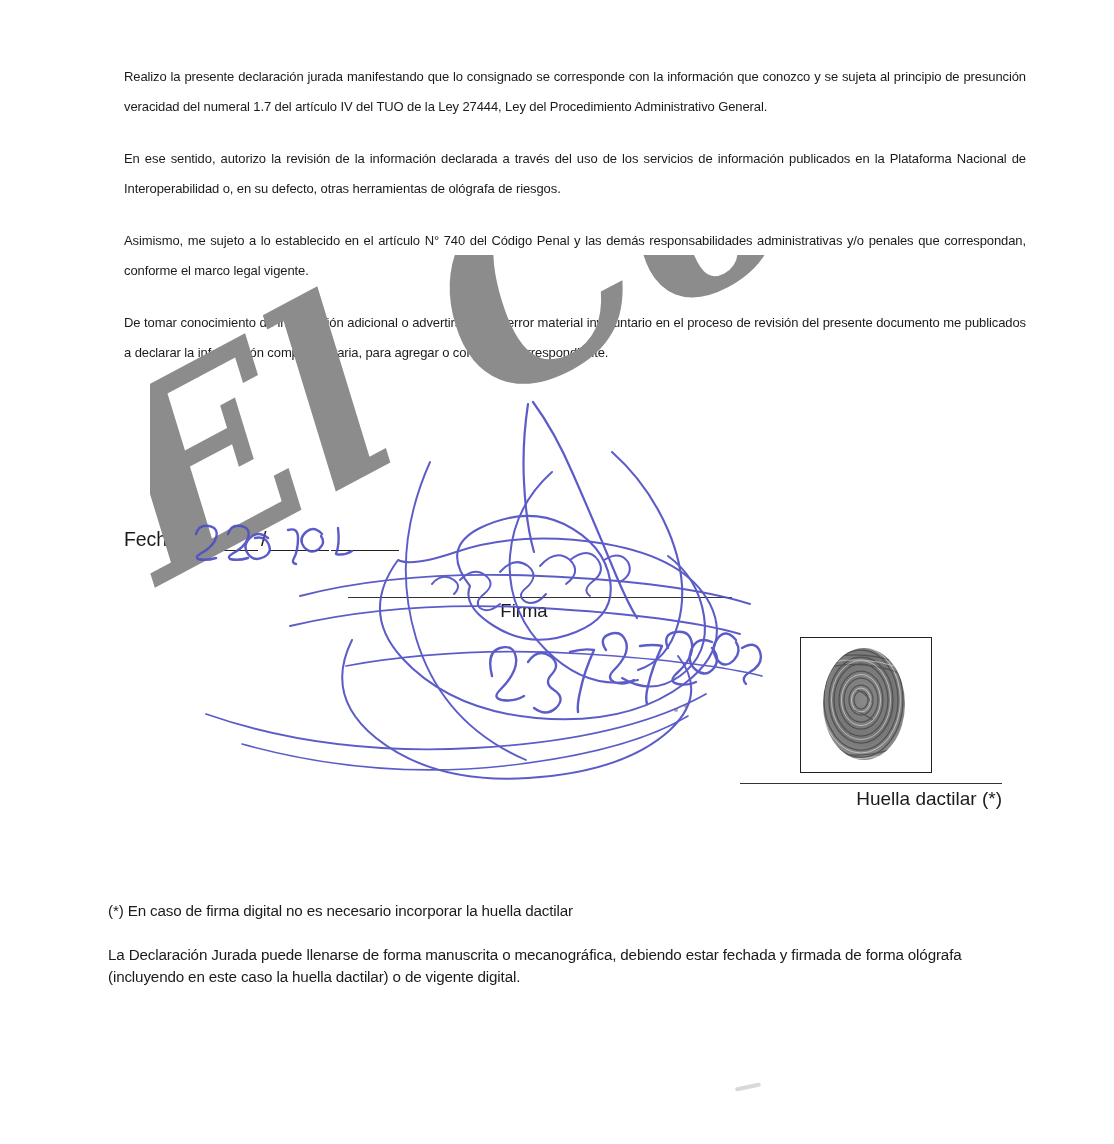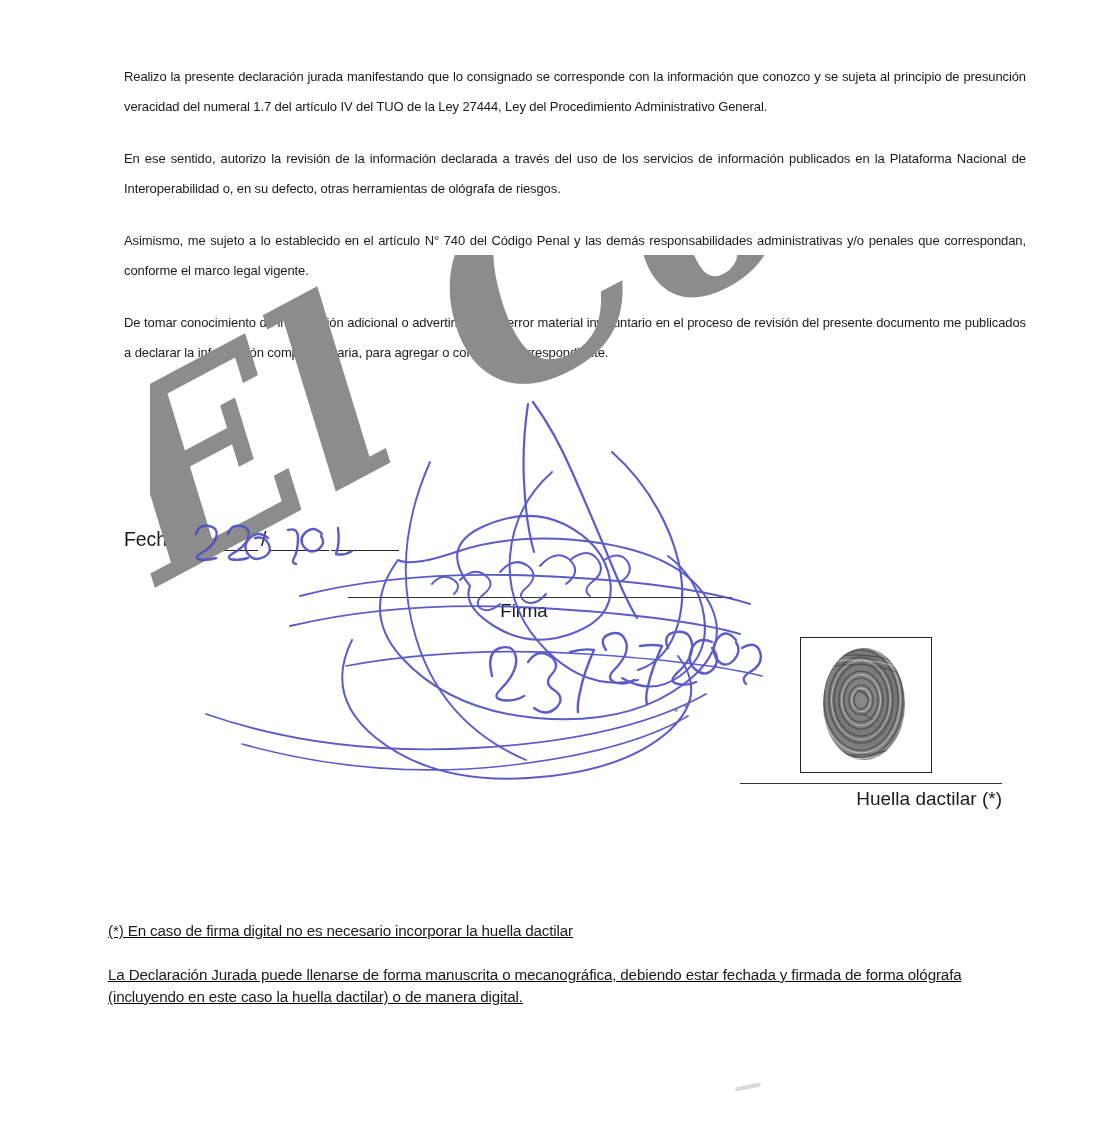--- a/index.html
+++ b/index.html
@@ -131,24 +131,23 @@
     width: 262px;
     text-align: right;
     font-size: 19px;
     color: #1b1b1b;
   }
 
   
   .footnotes {
     position: absolute;
     left: 108px;
-    top: 920px;
+    top: 900px;
     width: 930px;
     z-index: 3;
-    text-decoration: underline;
   }
   .note {
     font-family: "Liberation Sans", sans-serif;
     font-size: 15.2px;
     line-height: 22px;
     color: #1b1b1b;
     margin: 0 0 22px 0;
     letter-spacing: -0.15px;
   }
   .note:last-child { margin-bottom: 0; }
@@ -252,21 +251,21 @@
         </g>
       </svg>
     </div>
 
     <div class="huella-line"></div>
     <div class="huella-label">Huella dactilar (*)</div>
   </div>
 
   <div class="footnotes">
     <p class="note">(*) En caso de firma digital no es necesario incorporar la huella dactilar</p>
-    <p class="note">La Declaración Jurada puede llenarse de forma manuscrita o mecanográfica, debiendo estar fechada y firmada de forma ológrafa (incluyendo en este caso la huella dactilar) o de manera digital.</p>
+    <p class="note">La Declaración Jurada puede llenarse de forma manuscrita o mecanográfica, debiendo estar fechada y firmada de forma ológrafa (incluyendo en este caso la huella dactilar) o de vigente digital.</p>
   </div>
 
   <div class="scan-speck"></div>
 
   <div class="ink">
     <svg viewBox="0 0 1114 1144">
       <g fill="none" stroke="#4f4fc4" stroke-width="2.4" stroke-linecap="round" stroke-linejoin="round" opacity="0.92">
 
         <path d="M196 534 q3 -10 13 -8 q10 2 7 12 q-3 9 -16 16 q-5 3 -2 5 q8 2 18 -1"></path>
         <path d="M228 534 q3 -10 13 -8 q10 2 7 12 q-3 9 -16 16 q-5 3 -2 5 q8 2 18 -1"></path>

